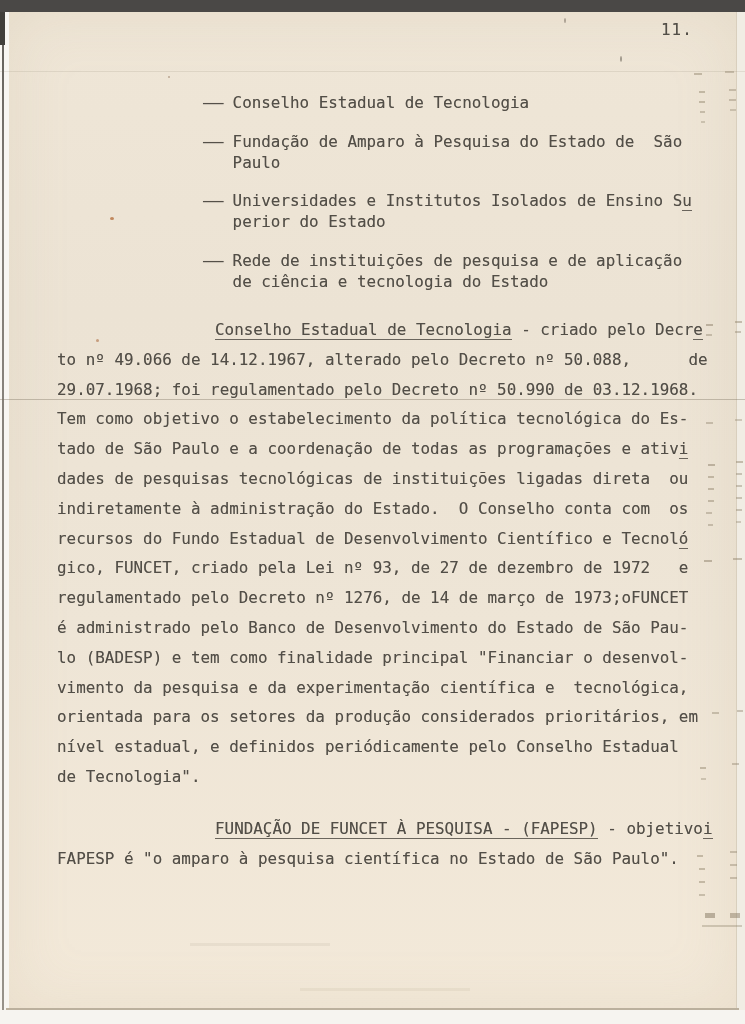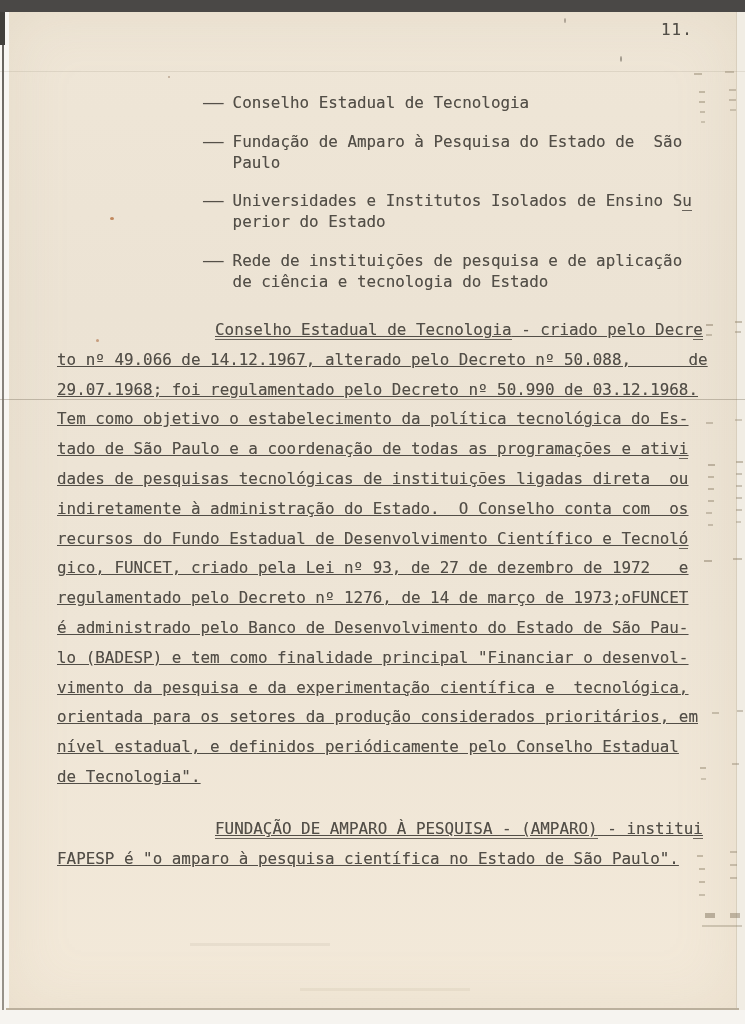--- a/index.html
+++ b/index.html
@@ -28,21 +28,21 @@
 
   .mono{
     font-family:"DejaVu Sans Mono",monospace;
     font-size:15.9px;color:#524e47;white-space:pre;
     text-shadow:0 0 0.6px rgba(82,78,71,0.45);
   }
   .page-number{position:absolute;left:661px;top:8px;letter-spacing:1px;}
   .list{position:absolute;left:203px;top:80px;line-height:21px;z-index:3;}
   .item{display:flex;align-items:flex-start;margin-bottom:17.5px;}
   .dash{display:inline-block;transform:scaleX(2.15);transform-origin:0 50%;margin-right:20px;}
-  .para{position:absolute;left:57px;line-height:29.8px;z-index:3;text-decoration:underline;}
+  .para{position:absolute;left:57px;line-height:29.8px;z-index:3;}
   #para0{top:303px;}
   #para1{top:802px;}
   .tline{height:29.8px;}
   .list .tline{height:21px;}
   .indent{padding-left:158px;}
   .u{border-bottom:1.4px solid rgba(82,78,71,0.85);}
 
   .crease{position:absolute;left:0;top:387px;width:745px;height:1px;
     background:rgba(122,111,93,0.38);z-index:2;}
   .crease-faint{top:59px;background:rgba(122,111,93,0.14);}
@@ -53,21 +53,21 @@
 <body>
 
 <div class="scan">
   <div class="paper"></div>
   <div class="crease"></div>
   <div class="crease crease-faint"></div>
 
   <div class="page-number mono">11.</div>
   <div class="list mono" id="orgList"><div class="item"><span class="dash">—</span><div class="itemtext"><div class="tline"><span>Conselho Estadual de Tecnologia</span></div></div></div><div class="item"><span class="dash">—</span><div class="itemtext"><div class="tline"><span>Fundação de Amparo à Pesquisa do Estado de  São</span></div><div class="tline"><span>Paulo</span></div></div></div><div class="item"><span class="dash">—</span><div class="itemtext"><div class="tline"><span>Universidades e Institutos Isolados de Ensino S</span><span class="u">u</span></div><div class="tline"><span>perior do Estado</span></div></div></div><div class="item"><span class="dash">—</span><div class="itemtext"><div class="tline"><span>Rede de instituições de pesquisa e de aplicação</span></div><div class="tline"><span>de ciência e tecnologia do Estado</span></div></div></div></div>
   <div class="para mono" id="para0"><div class="tline indent"><span class="u">Conselho Estadual de Tecnologia</span><span> - criado pelo Decr</span><span class="u">e</span></div><div class="tline"><span>to nº 49.066 de 14.12.1967, alterado pelo Decreto nº 50.088,      de</span></div><div class="tline"><span>29.07.1968; foi regulamentado pelo Decreto nº 50.990 de 03.12.1968.</span></div><div class="tline"><span>Tem como objetivo o estabelecimento da política tecnológica do Es-</span></div><div class="tline"><span>tado de São Paulo e a coordenação de todas as programações e ativ</span><span class="u">i</span></div><div class="tline"><span>dades de pesquisas tecnológicas de instituições ligadas direta  ou</span></div><div class="tline"><span>indiretamente à administração do Estado.  O Conselho conta com  os</span></div><div class="tline"><span>recursos do Fundo Estadual de Desenvolvimento Científico e Tecnol</span><span class="u">ó</span></div><div class="tline"><span>gico, FUNCET, criado pela Lei nº 93, de 27 de dezembro de 1972   e</span></div><div class="tline"><span>regulamentado pelo Decreto nº 1276, de 14 de março de 1973;oFUNCET</span></div><div class="tline"><span>é administrado pelo Banco de Desenvolvimento do Estado de São Pau-</span></div><div class="tline"><span>lo (BADESP) e tem como finalidade principal "Financiar o desenvol-</span></div><div class="tline"><span>vimento da pesquisa e da experimentação científica e  tecnológica,</span></div><div class="tline"><span>orientada para os setores da produção considerados prioritários, em</span></div><div class="tline"><span>nível estadual, e definidos periódicamente pelo Conselho Estadual</span></div><div class="tline"><span>de Tecnologia".</span></div></div>
-  <div class="para mono" id="para1"><div class="tline indent"><span class="u">FUNDAÇÃO DE AMPARO À PESQUISA - (AMPARO)</span><span> - institu</span><span class="u">i</span></div><div class="tline"><span>FAPESP é "o amparo à pesquisa científica no Estado de São Paulo".</span></div></div>
+  <div class="para mono" id="para1"><div class="tline indent"><span class="u">FUNDAÇÃO DE FUNCET À PESQUISA - (FAPESP)</span><span> - objetivo</span><span class="u">i</span></div><div class="tline"><span>FAPESP é "o amparo à pesquisa científica no Estado de São Paulo".</span></div></div>
 
   <div id="artifacts">
       <div class="artifact" style="left: 694px; top: 61px; width: 8px; height: 2px; opacity: 0.45;"></div>
       <div class="artifact" style="left: 725px; top: 59px; width: 9px; height: 2px; opacity: 0.4;"></div>
       <div class="artifact" style="left: 699px; top: 79px; width: 6px; height: 2px; opacity: 0.45;"></div>
       <div class="artifact" style="left: 729px; top: 77px; width: 7px; height: 2px; opacity: 0.4;"></div>
       <div class="artifact" style="left: 699px; top: 89px; width: 6px; height: 2px; opacity: 0.45;"></div>
       <div class="artifact" style="left: 729px; top: 87px; width: 7px; height: 2px; opacity: 0.4;"></div>
       <div class="artifact" style="left: 700px; top: 99px; width: 5px; height: 2px; opacity: 0.4;"></div>
       <div class="artifact" style="left: 730px; top: 97px; width: 6px; height: 2px; opacity: 0.35;"></div>

